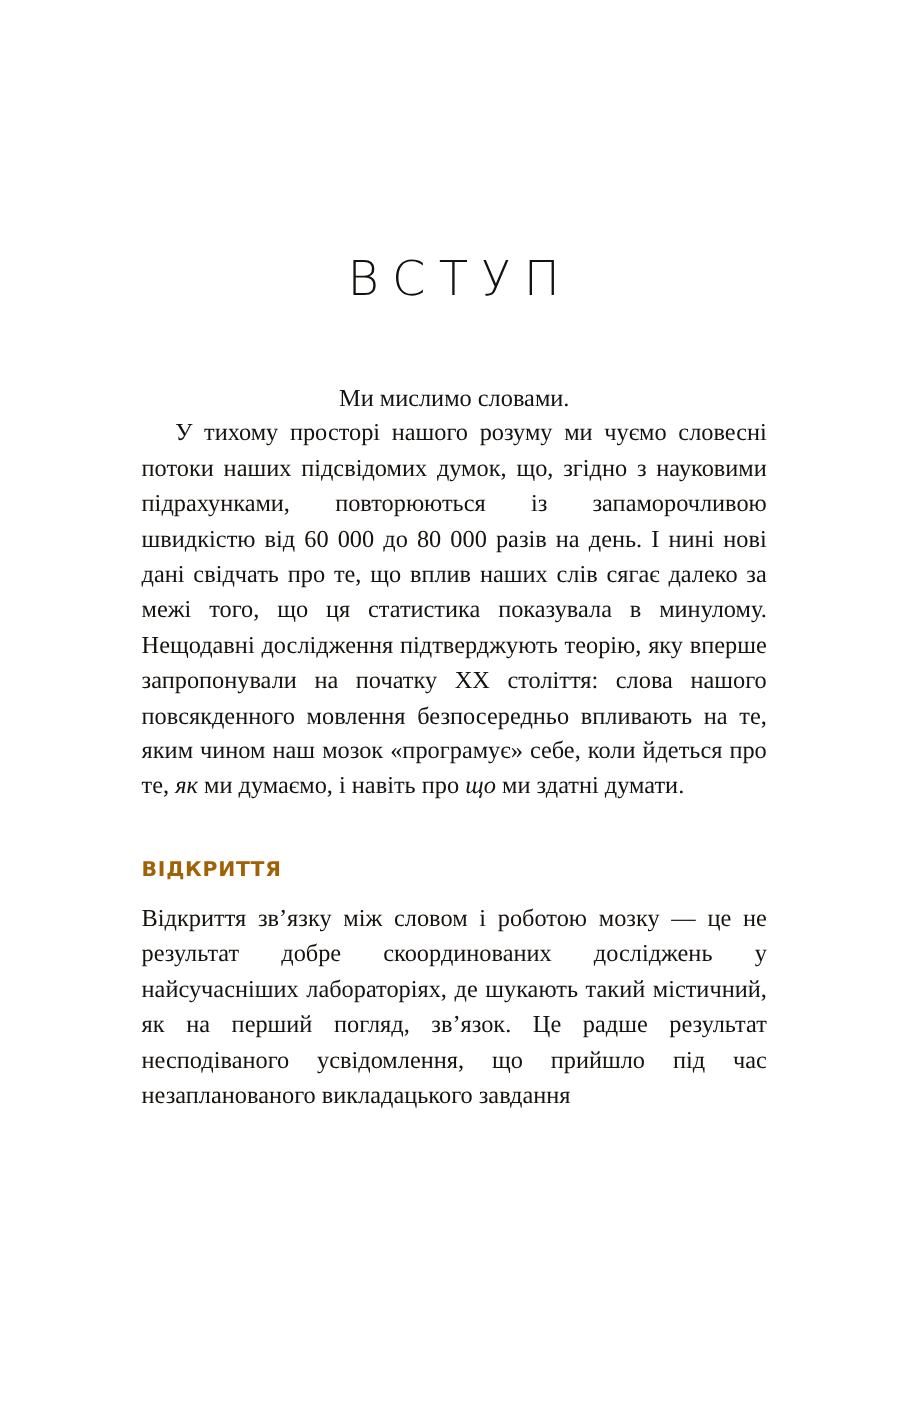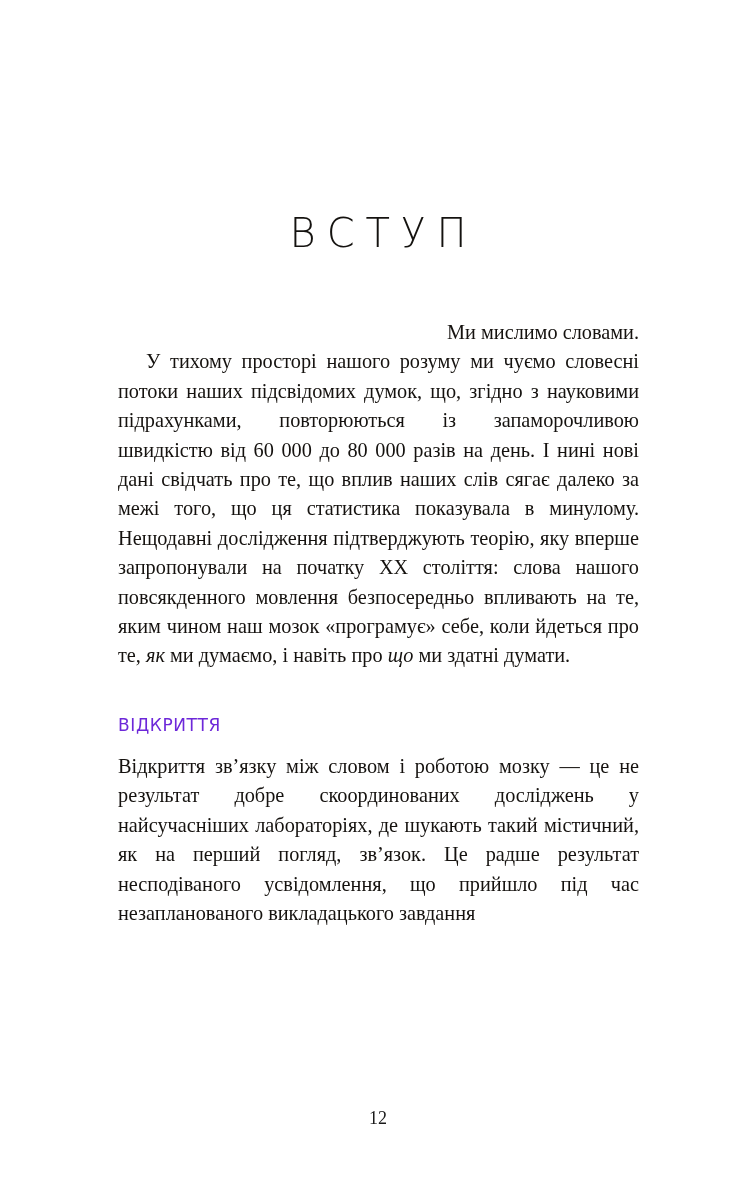--- a/index.html
+++ b/index.html
@@ -42,33 +42,33 @@
   p {
     margin: 0;
     font-size: 20.3px;
     line-height: 29.4px;
     text-align: justify;
     text-justify: inter-word;
     hyphens: manual;
     color: #15120f;
   }
   p.first-line {
-    text-align: right;
+    text-align: center;
   }
   p.indent {
     text-indent: 28px;
   }
   .section-heading {
     margin-top: 44px;
     margin-bottom: 17px;
     font-family: "DejaVu Sans", "Liberation Sans", sans-serif;
-    font-weight: 400;
+    font-weight: 700;
     font-size: 17px;
     letter-spacing: 0.6px;
-    color: #6d28d9;
+    color: #a16207;
   }
   em {
     margin-top: 16px;
   }
   .folio {
     position: absolute;
     top: 1108px;
     left: 0;
     width: 100%;
     text-align: center;
@@ -89,15 +89,14 @@
 
 
     <p class="indent"><span>У тихому просторі нашого розуму ми чуємо сло­весні потоки наших підсвідомих думок, що, згідно з науковими підрахунками, повторюються із запа­морочливою швидкістю від 60 000 до 80 000 разів на день. І нині нові дані свідчать про те, що вплив на­ших слів сягає далеко за межі того, що ця статистика показувала в минулому. Нещодавні дослідження підтверджують теорію, яку вперше запропонували на початку ХХ століття: слова нашого повсякденно­го мовлення безпосередньо впливають на те, яким чином наш мозок «програмує» себе, коли йдеться про те, </span><em>як</em><span> ми думаємо, і навіть про </span><em>що</em><span> ми здатні думати.</span></p>
 
     <h2 class="section-heading">ВІДКРИТТЯ</h2>
 
     <p>Відкриття зв’язку між словом і роботою мозку — це не результат добре скоординованих досліджень у найсучасніших лабораторіях, де шукають такий містичний, як на перший погляд, зв’язок. Це радше результат несподіваного усвідомлення, що прийшло під час незапланованого викладацького завдання</p>
 
   </div>
 
-  <div class="folio">12</div>
 
 </div>
 
 </body></html>

